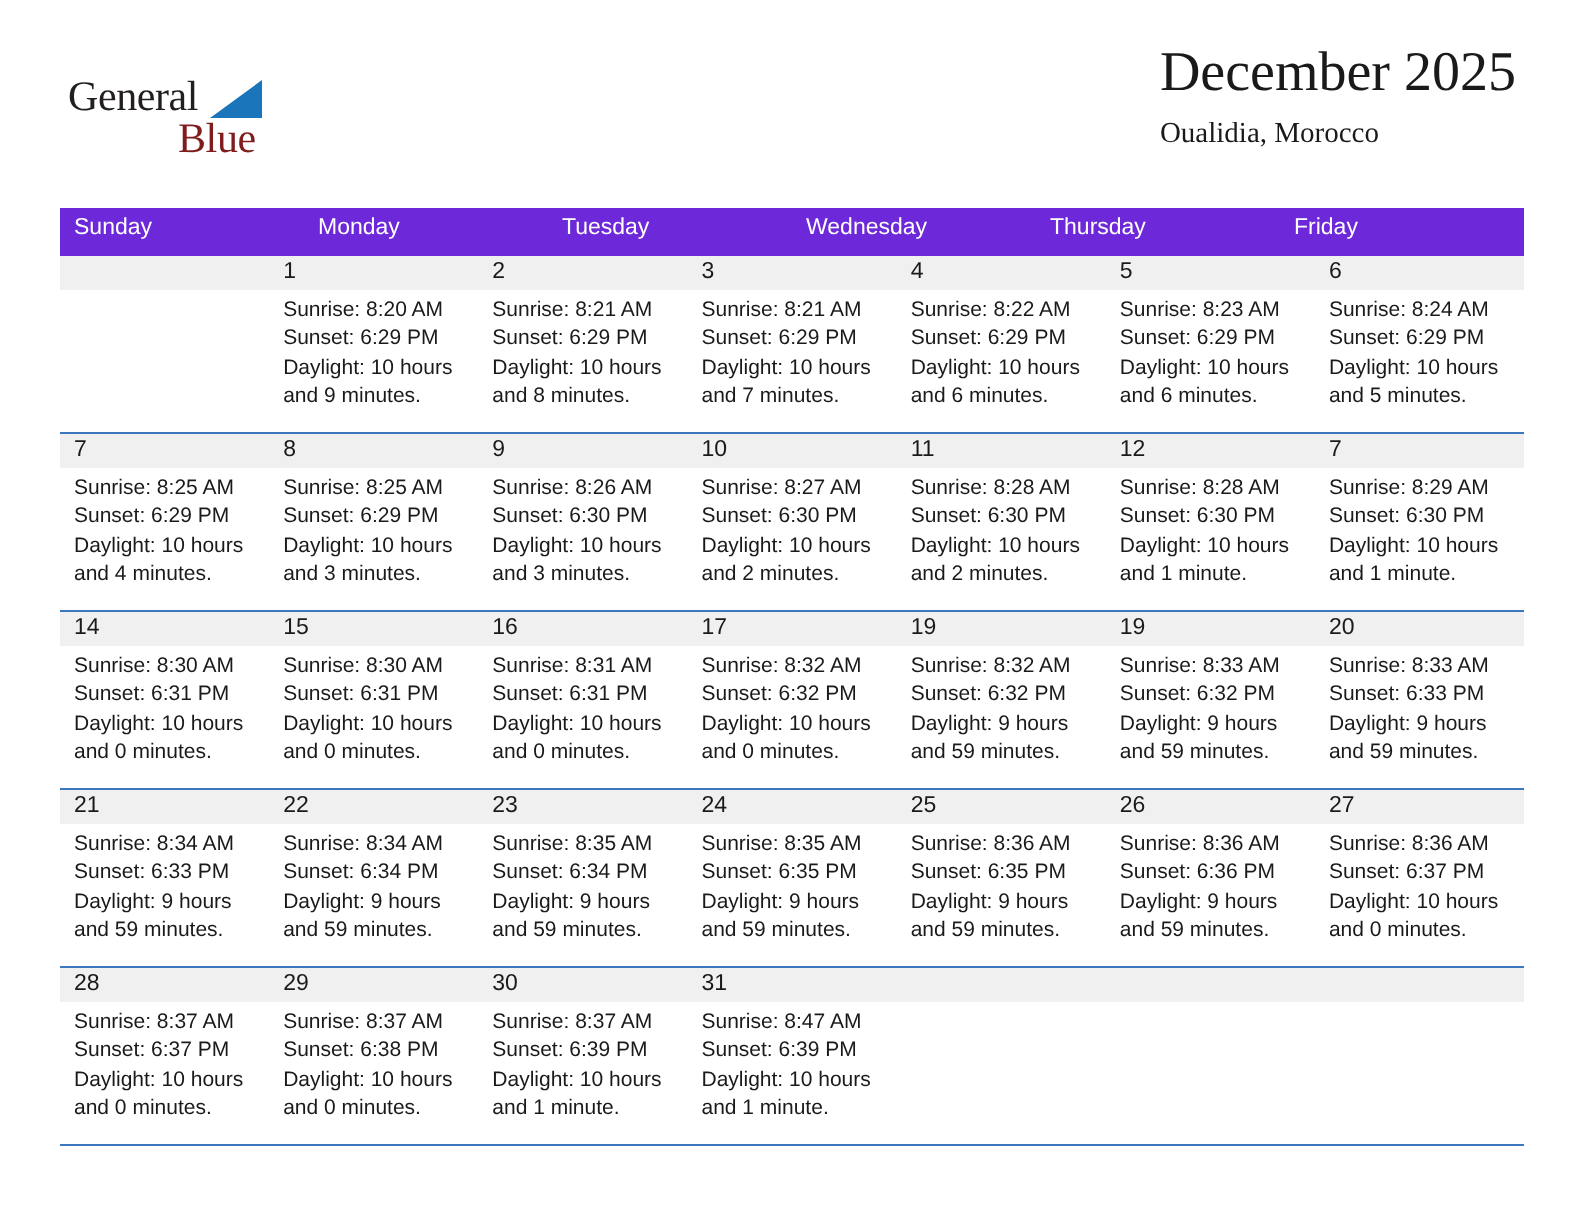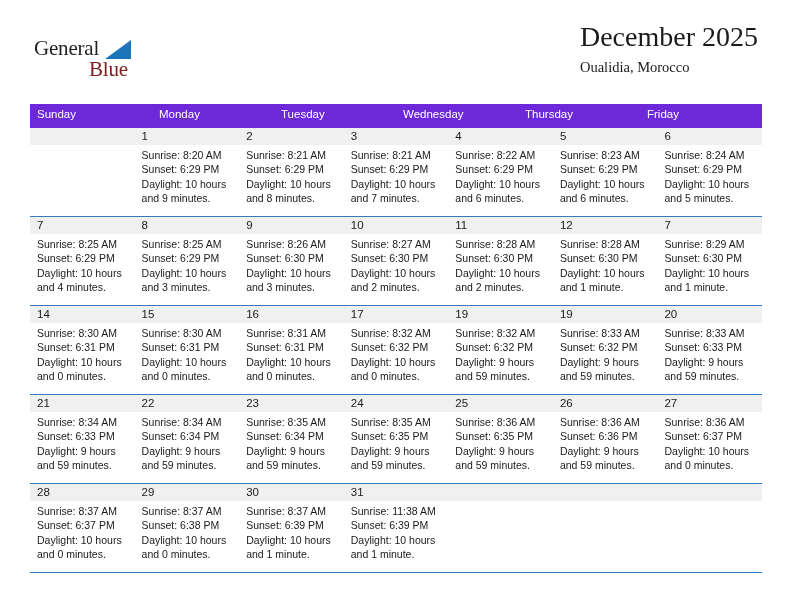--- a/index.html
+++ b/index.html
@@ -454,21 +454,21 @@
             <div class="day-body">
               <div class="day-line">Sunrise: 8:37 AM</div>
               <div class="day-line">Sunset: 6:39 PM</div>
               <div class="day-line">Daylight: 10 hours</div>
               <div class="day-line">and 1 minute.</div>
             </div>
           </div>
           <div class="day-cell">
             <div class="day-num-band">31</div>
             <div class="day-body">
-              <div class="day-line">Sunrise: 11:38 AM</div>
+              <div class="day-line">Sunrise: 8:47 AM</div>
               <div class="day-line">Sunset: 6:39 PM</div>
               <div class="day-line">Daylight: 10 hours</div>
               <div class="day-line">and 1 minute.</div>
             </div>
           </div>
           <div class="day-cell empty">
             <div class="day-num-band"></div>
             <div class="day-body">
               <div class="day-line"></div>
               <div class="day-line"></div>

